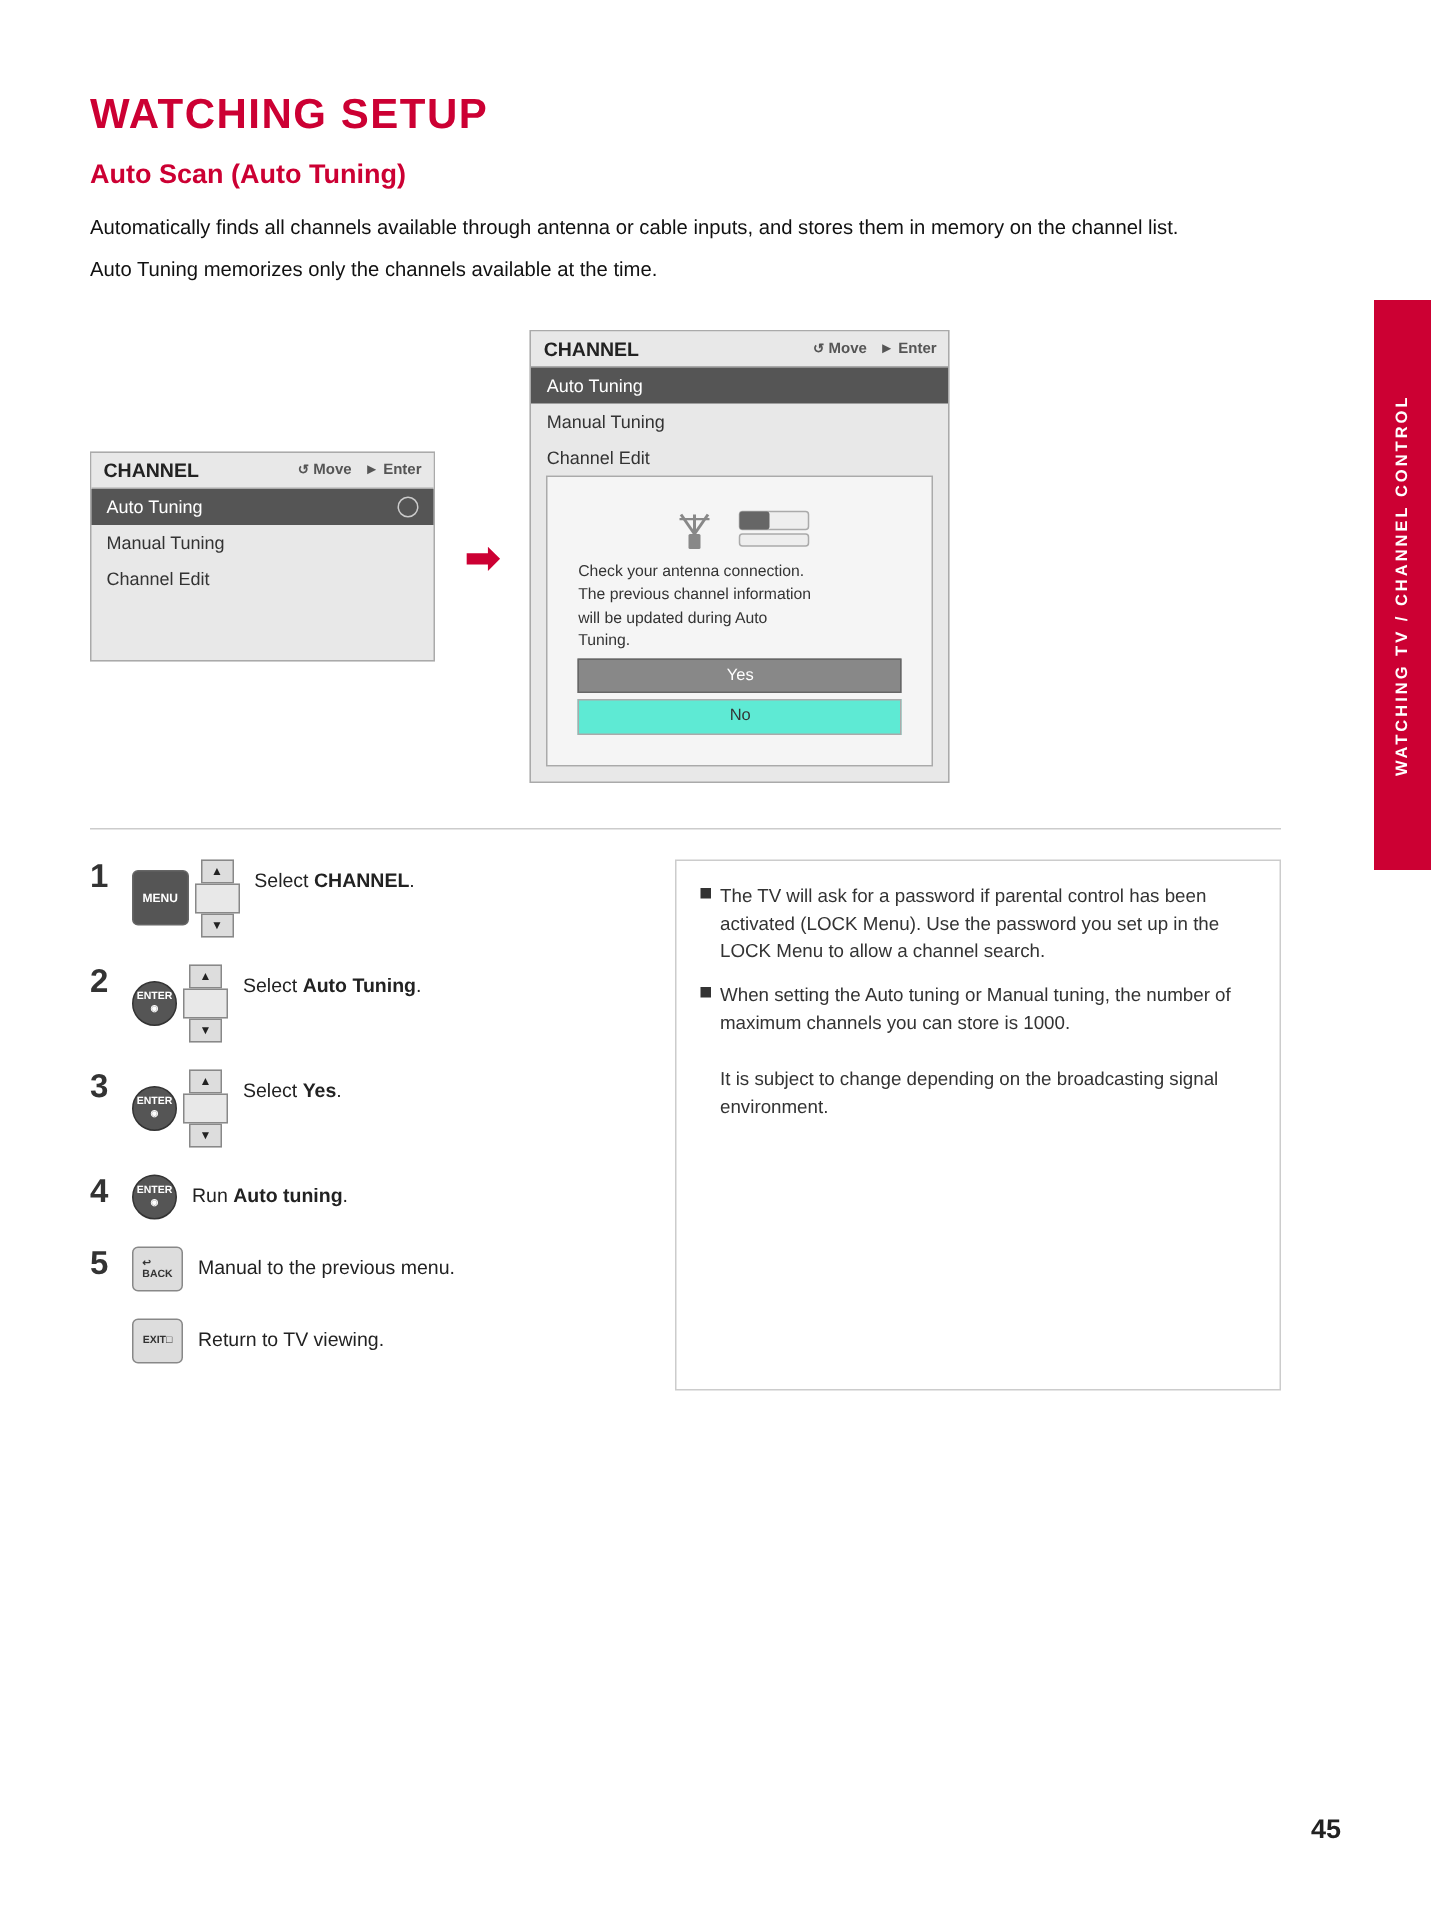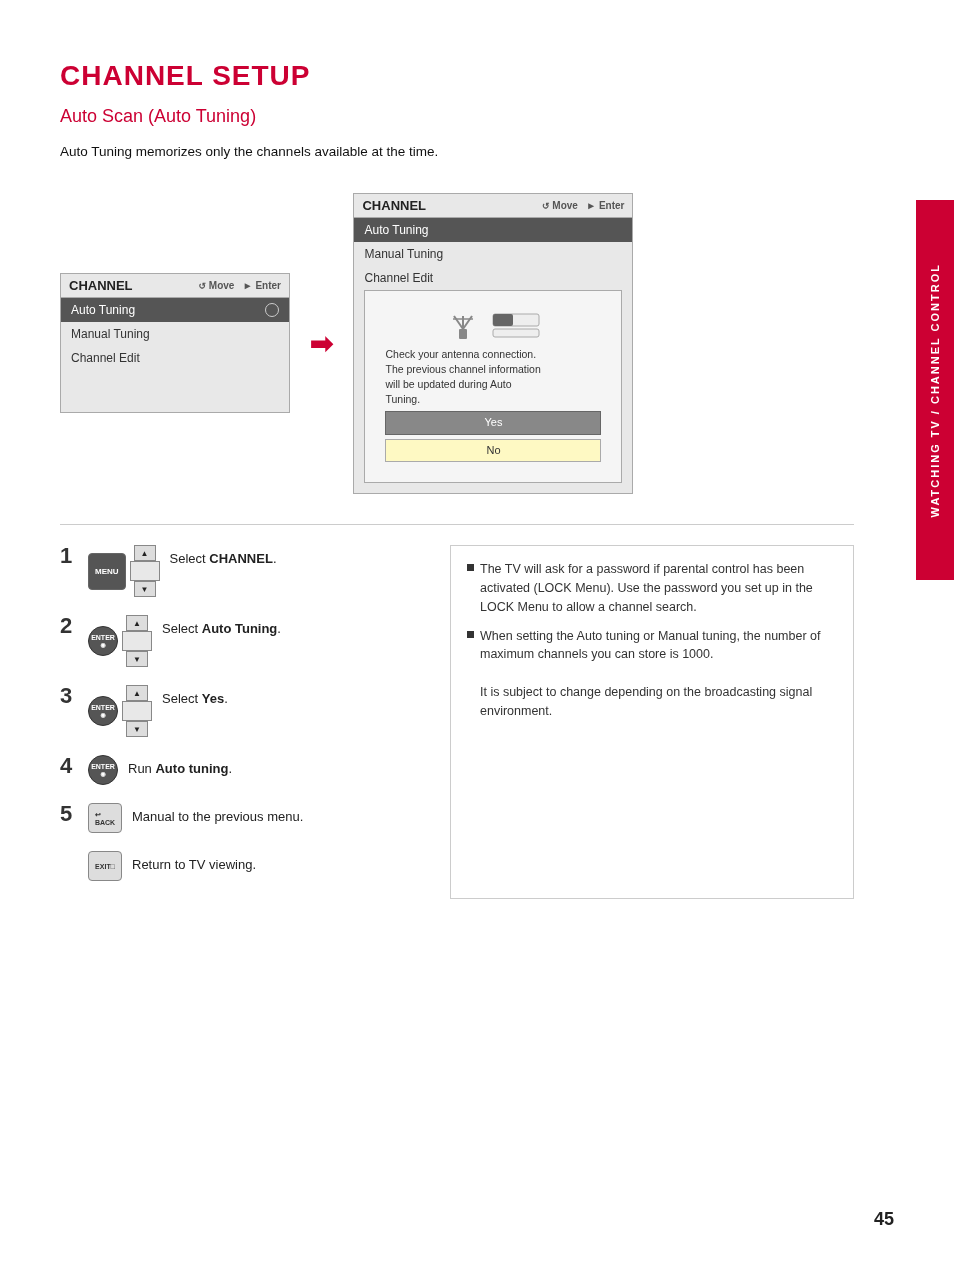--- a/index.html
+++ b/index.html
@@ -21,21 +21,21 @@
     .page-title {
       font-size: 28px;
       font-weight: 900;
       color: #cc0033;
       letter-spacing: 1px;
       margin-bottom: 14px;
     }
 
     .section-title {
       font-size: 18px;
-      font-weight: 400;
+      font-weight: 700;
       color: #cc0033;
       margin-bottom: 14px;
     }
 
     .intro-text {
       font-size: 13.5px;
       line-height: 1.6;
       margin-bottom: 6px;
       color: #111;
     }
@@ -133,21 +133,21 @@
     }
 
     .dialog-btn {
       display: block;
       width: 100%;
       text-align: center;
       padding: 3px 0;
       font-size: 11px;
       margin-top: 4px;
       border: 1px solid #aaa;
-      background: #fef9c3;
+      background: #5eead4;
       cursor: pointer;
     }
 
     .dialog-btn.yes-btn {
       background: #888;
       color: #fff;
       border-color: #666;
     }
 
     hr.divider {
@@ -346,24 +346,25 @@
       font-size: 18px;
       font-weight: 900;
       color: #222;
     }
   </style>
 </head>
 <body>
 
 <div class="main-content">
 
-  <h1 class="page-title">CHANNEL SETUP</h1>
+  <h1 class="page-title">WATCHING SETUP</h1>
 
   <h2 class="section-title">Auto Scan (Auto Tuning)</h2>
 
+  <p class="intro-text">Automatically finds all channels available through antenna or cable inputs, and stores them in memory on the channel list.</p>
   <p class="intro-text">Auto Tuning memorizes only the channels available at the time.</p>
 
   <div class="diagrams-row">
 
     <div class="tv-menu-box">
       <div class="tv-menu-header">
         <span class="tv-menu-header-title">CHANNEL</span>
         <span class="tv-menu-header-nav">
           <span style="font-size:9px;">↺</span> Move &nbsp; ► Enter
         </span>

